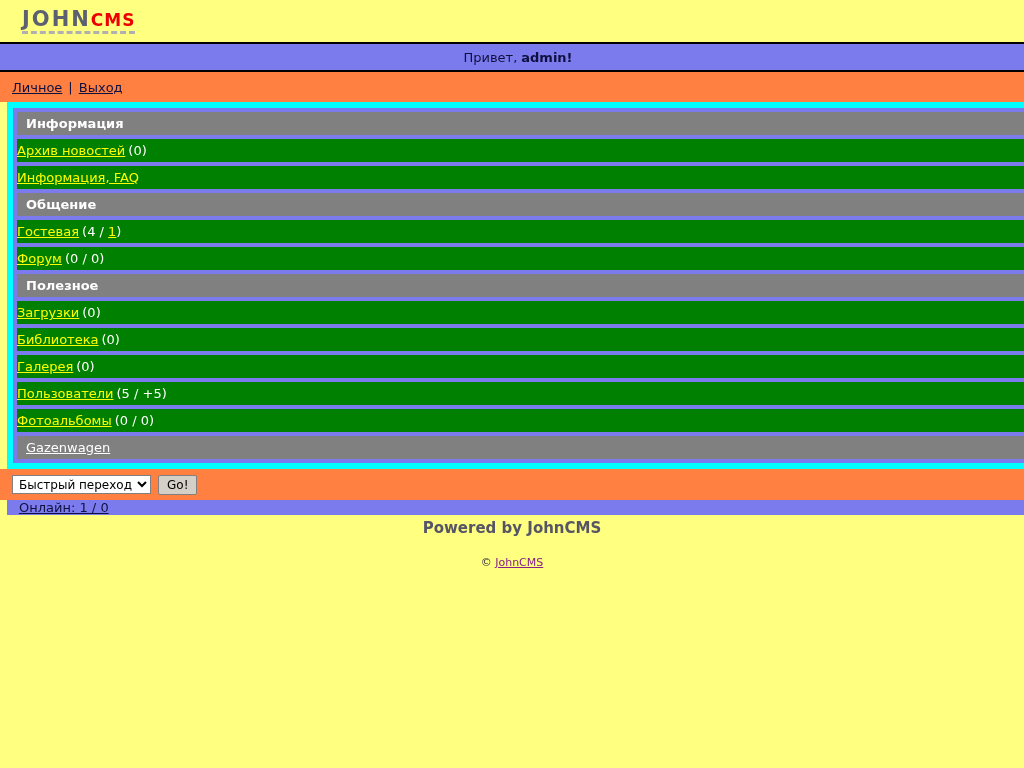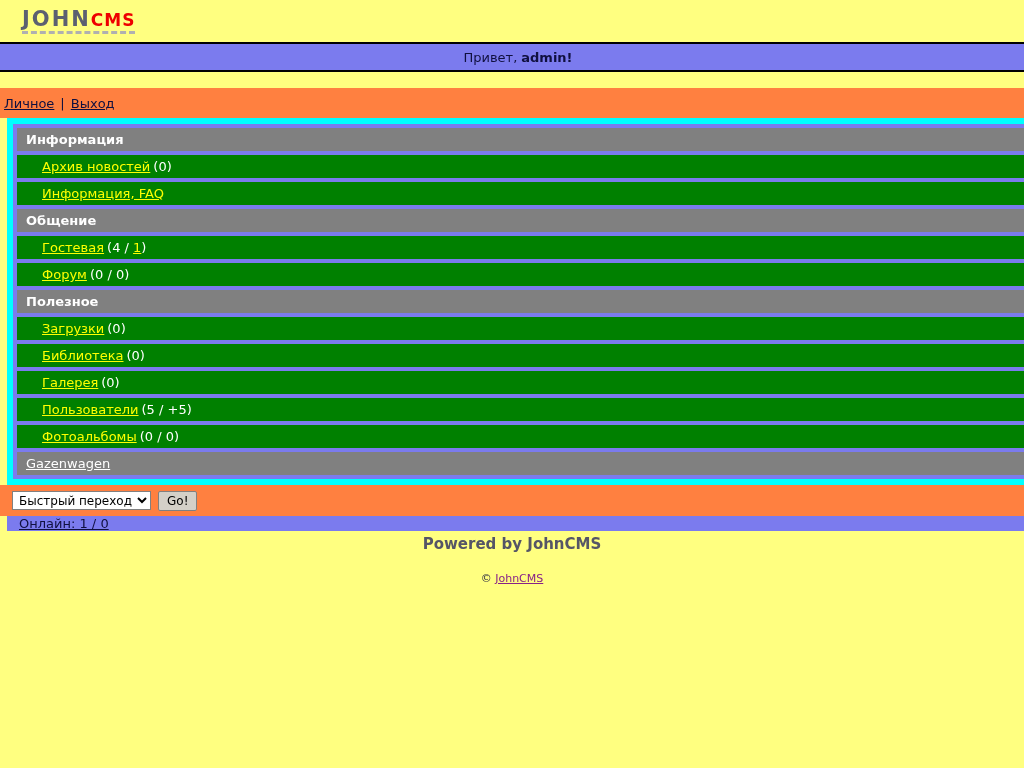--- a/index.html
+++ b/index.html
@@ -57,23 +57,22 @@
   }
   .greet-bar .hello { font-weight: normal; }
   .greet-bar .user { font-weight: bold; margin-left: 4px; }
 
   
   .top-nav {
     background: #ff8040;
     height: 30px;
     display: flex;
     align-items: center;
-    padding-left: 4px;
-    box-sizing: border-box;
-    margin-top: 16px;
+    padding-left: 12px;
+    box-sizing: border-box;
   }
   .top-nav a {
     color: #101040;
     text-decoration: underline;
   }
   .top-nav .sep {
     color: #101040;
     margin: 0 6px;
   }
 
@@ -95,21 +94,21 @@
     font-weight: bold;
     height: 23px;
     line-height: 23px;
     padding-left: 9px;
     box-sizing: border-box;
   }
   .sec-row {
     background: #008000;
     height: 23px;
     line-height: 23px;
-    padding-left: 25px;
+    padding-left: 0;
     box-sizing: border-box;
     color: #ffffff;
     margin-top: 4px;
   }
   .sec-head + .sec-row { margin-top: 4px; }
   .sec-row + .sec-head { margin-top: 4px; }
   .sec-row a {
     color: #ffff00;
     text-decoration: underline;
   }

